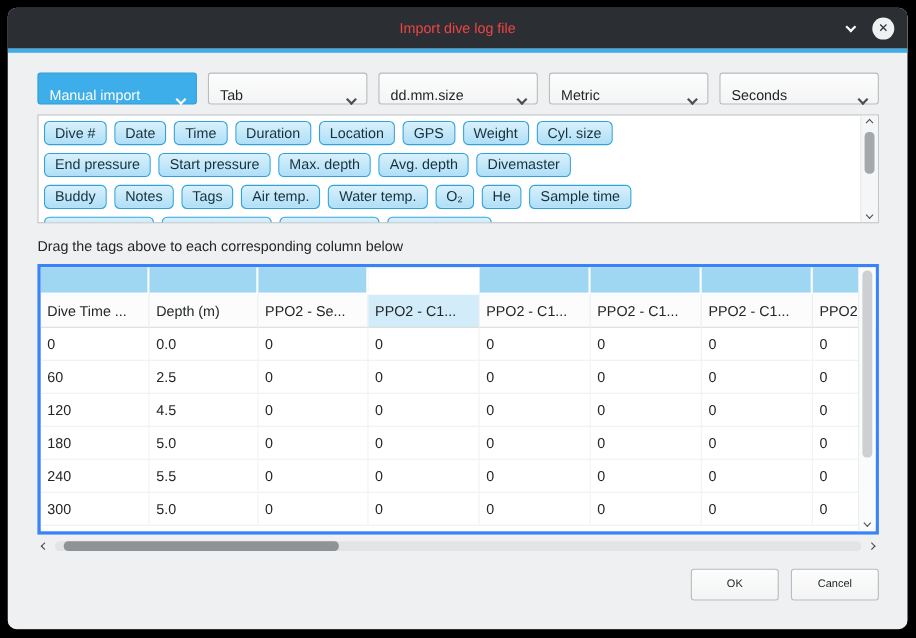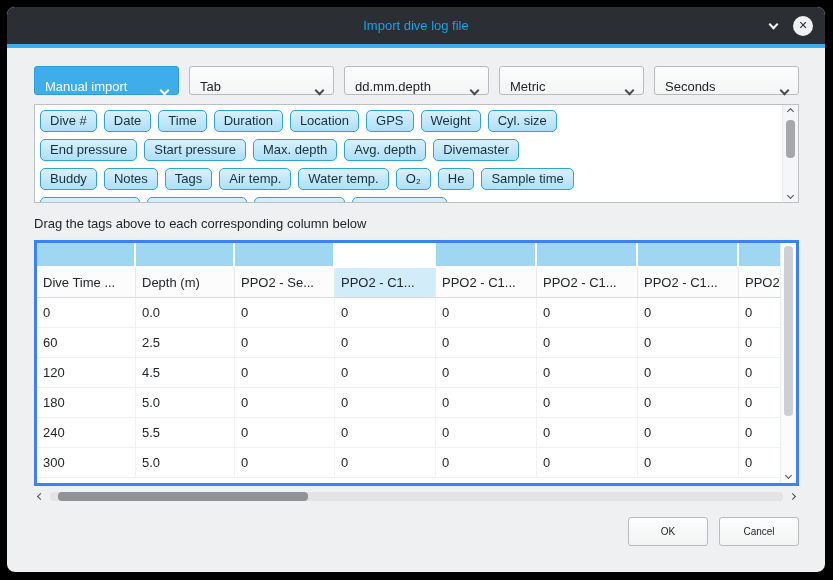--- a/index.html
+++ b/index.html
@@ -1,21 +1,21 @@
 <!DOCTYPE html>
 <html><head>
 <meta charset="utf-8">
 <style>
   * { margin:0; padding:0; box-sizing:border-box; }
   html,body { width:833px; height:580px; background:#000; font-family:"Liberation Sans","DejaVu Sans",sans-serif; font-size:13px; color:#232629; }
   .window { position:absolute; left:6px; top:6px; width:820px; height:567px; background:#eff0f1; border-radius:9px; overflow:hidden; border:1px solid #000; }
 
   
   .titlebar { position:relative; height:37px; background:#2b2f33; display:flex; align-items:center; justify-content:center; }
-  .titlebar .title { color:#0ea5e9; font-size:13px; }
+  .titlebar .title { color:#ef4444; font-size:13px; }
   .tb-controls { position:absolute; right:12px; top:0; height:100%; display:flex; align-items:center; gap:16px; }
   .close-btn { width:20px; height:20px; border-radius:50%; background:#eff0f1; color:#2b2f33; display:flex; align-items:center; justify-content:center; font-size:11px; font-weight:bold; cursor:default; }
   .accent { height:4px; background:#3daee9; }
 
   
   .chev { display:inline-block; width:7px; height:7px; border-right:2px solid #4a4e51; border-bottom:2px solid #4a4e51; transform:rotate(45deg); }
   .chev.white { border-color:#fcfcfc; }
   .chev.up { transform:rotate(-135deg); }
   .chev.left { transform:rotate(135deg); }
   .chev.right { transform:rotate(-45deg); }
@@ -83,21 +83,21 @@
     <div class="combo-row">
       <div class="combo highlight">
         <span class="val">Manual import</span>
         <span class="chev white"></span>
       </div>
       <div class="combo">
         <span class="val">Tab</span>
         <span class="chev"></span>
       </div>
       <div class="combo">
-        <span class="val">dd.mm.depth</span>
+        <span class="val">dd.mm.size</span>
         <span class="chev"></span>
       </div>
       <div class="combo">
         <span class="val">Metric</span>
         <span class="chev"></span>
       </div>
       <div class="combo">
         <span class="val">Seconds</span>
         <span class="chev"></span>
       </div>

